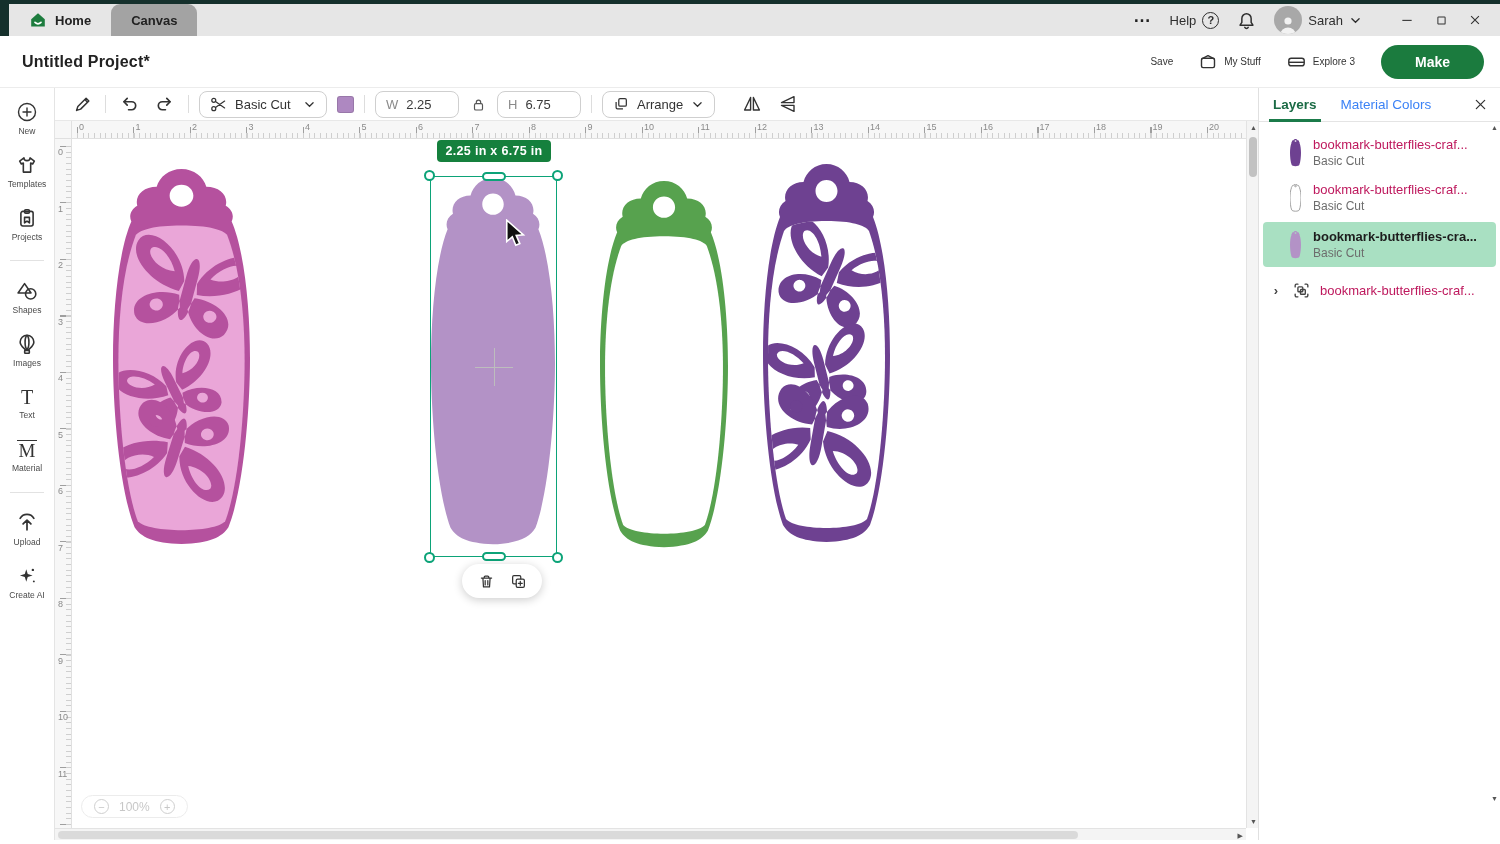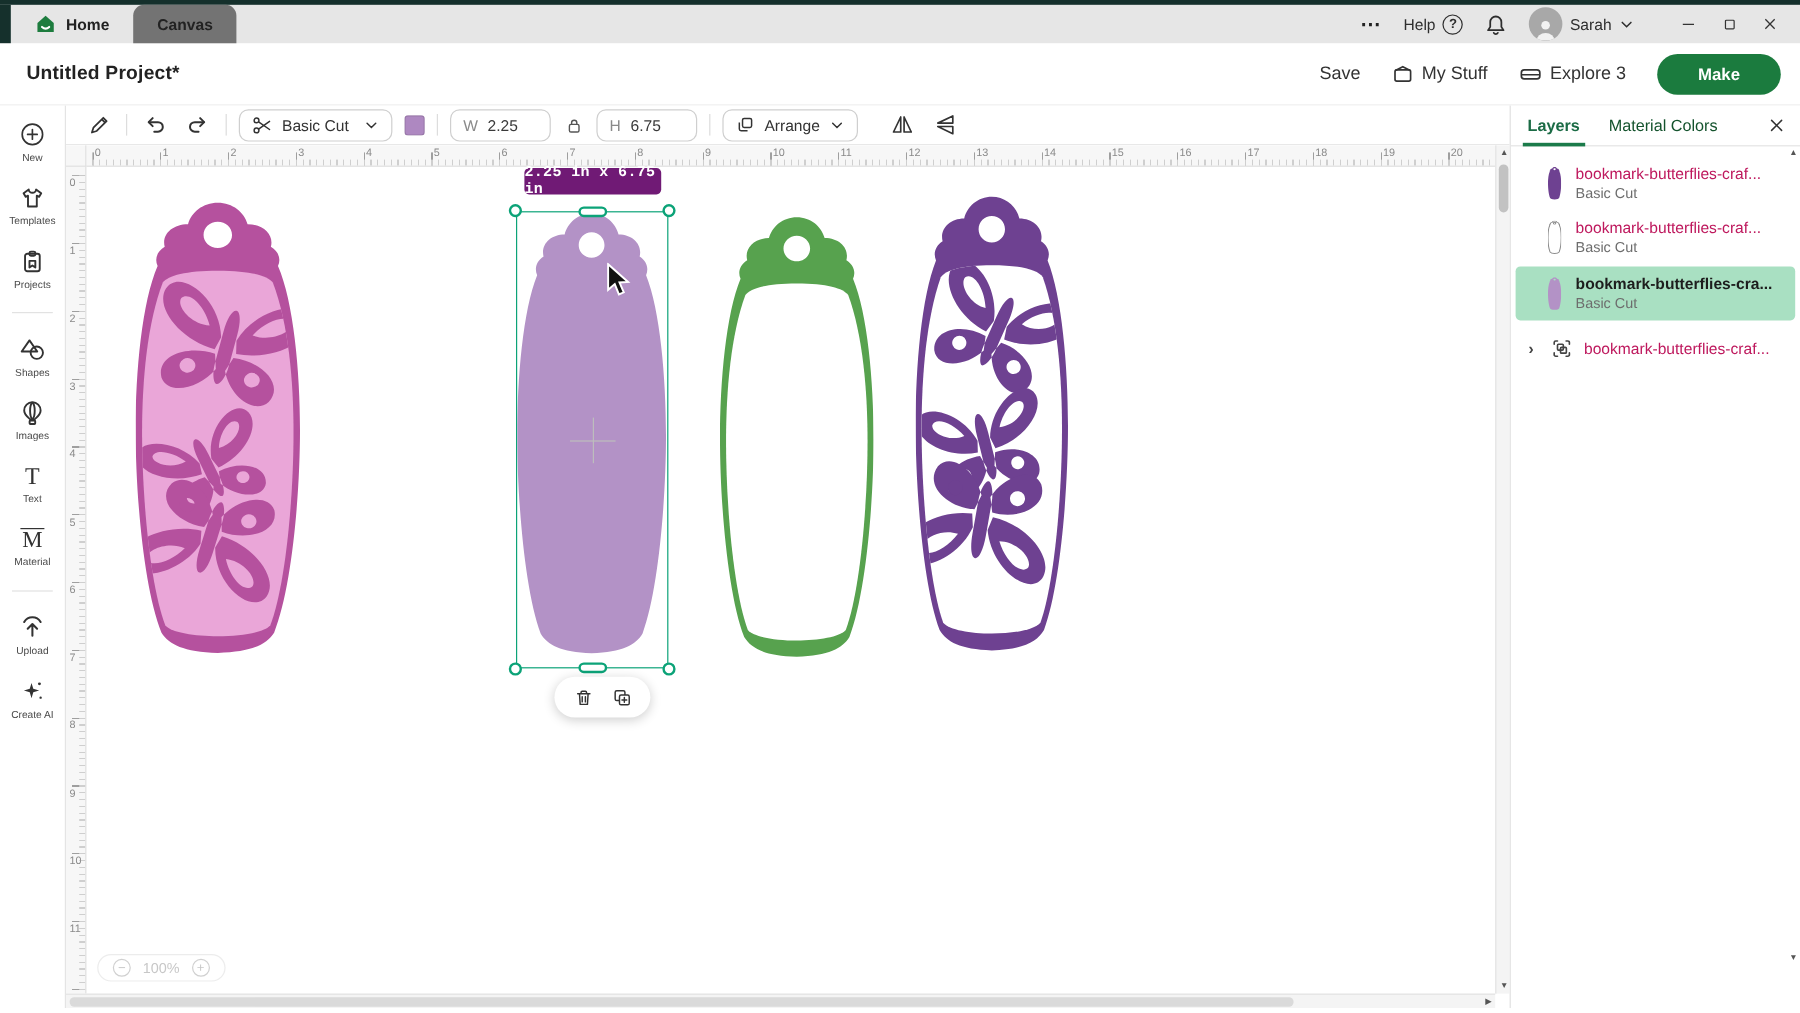--- a/index.html
+++ b/index.html
@@ -2,34 +2,34 @@
 <html><head>
 <meta charset="utf-8">
 <style>
   * { margin:0; padding:0; box-sizing:border-box; }
   html,body { width:1500px; height:844px; overflow:hidden; font-family:"Liberation Sans",sans-serif; color:#3a3a3a; background:#fff; }
 
   
   .titlebar { position:relative; height:36px; background:#e6e6e6; border-top:4px solid #15302c; display:flex; align-items:stretch; }
   .titlebar .edge { width:9px; background:#15302c; }
   .tab { display:flex; align-items:center; gap:8px; padding:0 20px; font-size:13px; font-weight:700; color:#222; cursor:pointer; }
-  .tab.active { background:#737373; border-radius:9px 9px 0 0; }
+  .tab.active { background:#a3a3a3; border-radius:9px 9px 0 0; }
   .titlebar-right { margin-left:auto; display:flex; align-items:center; gap:18px; padding-right:10px; }
   .tb-item { display:flex; align-items:center; gap:6px; font-size:13px; color:#2e2e2e; cursor:pointer; }
   .ellipsis { font-size:17px; font-weight:700; letter-spacing:1px; color:#222; }
   .qcircle { width:17px; height:17px; border:1.4px solid #2e2e2e; border-radius:50%; display:flex; align-items:center; justify-content:center; font-size:11px; font-weight:700; }
   .avatar { width:28px; height:28px; border-radius:50%; background:#a8a8a8; overflow:hidden; display:flex; align-items:flex-end; justify-content:center; }
   .winbtns { display:flex; align-items:center; gap:4px; margin-left:12px; }
   .winbtn { width:30px; height:26px; display:flex; align-items:center; justify-content:center; cursor:pointer; }
 
   
   .project-header { height:52px; background:#fff; display:flex; align-items:center; padding:0 16px 0 22px; border-bottom:1px solid #ececec; }
   .project-title { font-size:16px; font-weight:700; color:#222; letter-spacing:.2px; }
   .header-right { margin-left:auto; display:flex; align-items:center; gap:26px; }
-  .hdr-link { display:flex; align-items:center; gap:7px; font-size:15px; color:#333; cursor:pointer; }
+  .hdr-link { display:flex; align-items:center; gap:7px; font-size:10px; color:#333; cursor:pointer; }
   .deals-pill { display:flex; align-items:center; gap:8px; background:#e9f5ee; color:#1b7b4a; font-size:13px; font-weight:700; padding:9px 16px; border-radius:8px; cursor:pointer; }
   .make-btn { background:#1b7b3e; color:#fff; font-size:14px; font-weight:700; border:none; border-radius:18px; padding:9px 34px; cursor:pointer; }
 
   
   .main { display:flex; height:752px; }
 
   .sidebar { width:55px; background:#fff; border-right:1px solid #e4e4e4; display:flex; flex-direction:column; align-items:center; padding-top:7px; flex-shrink:0; }
   .side-item { width:100%; height:46px; margin-bottom:7px; display:flex; flex-direction:column; align-items:center; justify-content:center; gap:3px; cursor:pointer; }
   .side-item .lbl { font-size:8.5px; color:#4a4a4a; }
   .side-div { width:34px; border-top:1px solid #e2e2e2; margin:6px 0 13px; }
@@ -65,42 +65,42 @@
   .handle.c { width:11px; height:11px; border-radius:50%; }
   .handle.tl { left:-7px; top:-7px; } .handle.tr { right:-7px; top:-7px; }
   .handle.bl { left:-7px; bottom:-7px; } .handle.br { right:-7px; bottom:-7px; }
   .handle.pill { width:24px; height:9px; border-radius:6px; left:50%; transform:translateX(-50%); }
   .handle.tc { top:-5px; } .handle.bc { bottom:-5px; }
   .crosshair { position:absolute; left:50%; top:50%; width:0; height:0; }
   .crosshair::before, .crosshair::after { content:""; position:absolute; background:#bdbdbd; }
   .crosshair::before { left:-19px; top:0; width:38px; height:1px; }
   .crosshair::after { left:0; top:-19px; width:1px; height:38px; }
 
-  .size-tooltip { position:absolute; left:382px; top:19px; width:114px; height:22px; background:#701a75; color:#fff; font-size:12.5px; font-weight:700; border-radius:4px; display:flex; align-items:center; justify-content:center; letter-spacing:.3px;font-family:Liberation Mono, monospace; }
+  .size-tooltip { position:absolute; left:382px; top:19px; width:114px; height:22px; background:#15803d; color:#fff; font-size:12.5px; font-weight:700; border-radius:4px; display:flex; align-items:center; justify-content:center; letter-spacing:.3px; }
 
   .action-pill { position:absolute; left:407px; top:443px; background:#fff; border-radius:18px; box-shadow:0 2px 10px rgba(0,0,0,.2); display:flex; align-items:center; gap:14px; padding:8px 15px; }
   .action-pill .act { width:18px; height:18px; cursor:pointer; display:flex; align-items:center; justify-content:center; }
 
   .cursor { position:absolute; left:448px; top:98px; z-index:30; pointer-events:none; }
 
   
   .vscroll { position:absolute; right:0; top:0; bottom:12px; width:12px; background:#f4f4f4; border-left:1px solid #e3e3e3; }
   .vscroll .thumb { position:absolute; left:2px; width:8px; top:16px; height:40px; background:#c2c2c2; border-radius:4px; }
   .hscroll { position:absolute; left:0; right:12px; bottom:0; height:12px; background:#f4f4f4; border-top:1px solid #e3e3e3; }
   .hscroll .thumb { position:absolute; top:2px; height:8px; left:3px; width:1020px; background:#dadada; border-radius:4px; }
   .sb-arrow { position:absolute; font-size:7px; color:#555; line-height:1; }
 
   .zoom-pill { position:absolute; left:26px; bottom:22px; display:flex; align-items:center; gap:10px; background:#fff; border:1px solid #ddd; border-radius:14px; padding:3px 12px; font-size:12px; color:#9a9a9a; opacity:.55; z-index:4; }
   .zoom-pill .zbtn { width:15px; height:15px; border:1.2px solid #aaa; border-radius:50%; display:flex; align-items:center; justify-content:center; font-size:11px; }
   .watermark { position:absolute; left:6px; bottom:1px; font-family:"DejaVu Serif",serif; font-weight:700; font-size:37px; color:#1f6c86; letter-spacing:-2px; z-index:5; }
 
   
   .rightpanel { width:242px; background:#fff; border-left:1px solid #e0e0e0; position:relative; flex-shrink:0; }
   .rp-header { height:34px; display:flex; align-items:center; border-bottom:1px solid #e4e4e4; padding:0 12px 0 14px; }
-  .rp-tab { font-size:13.5px; color:#14532d; margin-right:24px; cursor:pointer; position:relative; height:100%; display:flex; align-items:center; }
+  .rp-tab { font-size:13.5px; color:#3b82f6; margin-right:24px; cursor:pointer; position:relative; height:100%; display:flex; align-items:center; }
   .rp-tab.active { color:#1b6b45; font-weight:700; }
   .rp-tab.active::after { content:""; position:absolute; left:-4px; right:-4px; bottom:-1px; height:3px; background:#1b7b4a; }
   .rp-close { margin-left:auto; cursor:pointer; display:flex; }
   .layer-list { padding:8px 0 0 0; }
   .layer-item { display:flex; align-items:center; gap:12px; padding:7px 10px 7px 30px; cursor:pointer; min-height:44px; }
   .layer-item.selected { background:#a9e0c2; border-radius:4px; margin:2px 4px; padding-left:26px; }
   .layer-item.selected .l-title { font-weight:700; color:#1d1d1d; }
   .l-thumb { width:12px; display:flex; justify-content:center; flex-shrink:0; }
   .l-text { min-width:0; }
   .l-title { font-size:13px; color:#be185d; white-space:nowrap; }

